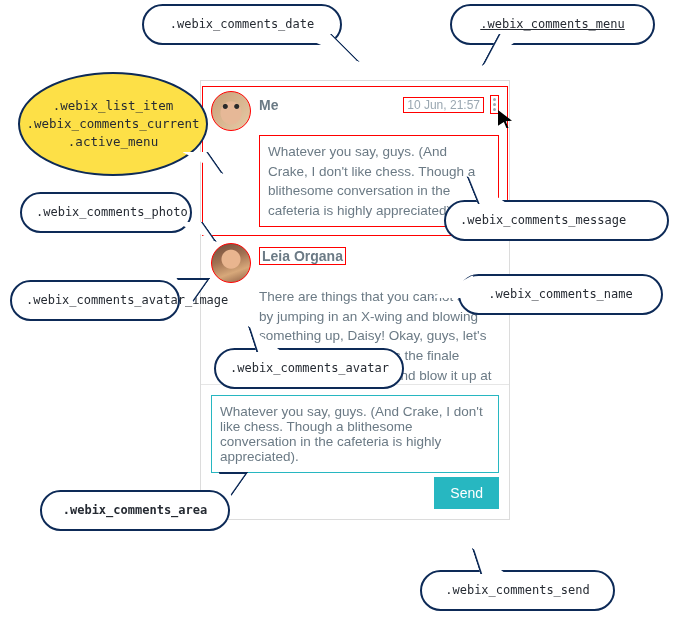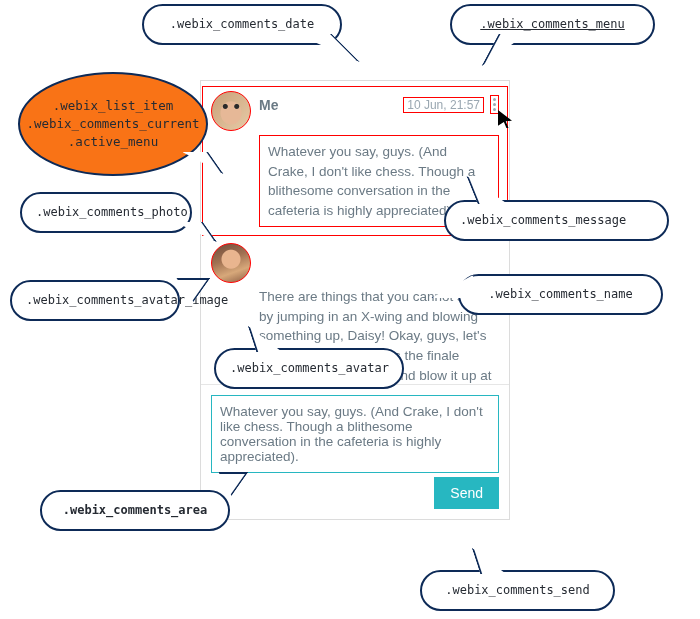--- a/index.html
+++ b/index.html
@@ -158,21 +158,21 @@
     line-height: 1.4;
     z-index: 5;
   }
   .bubble {
     position: absolute;
     border: 2px solid #0d2a57;
     border-radius: 50%;
     color: #262b33;
     font-family: Menlo, Consolas, monospace;
     font-size: 12.5px;
-    background: #f97316;
+    background: #fde047;
     display: flex;
     align-items: center;
     justify-content: center;
     text-align: center;
     line-height: 1.45;
     z-index: 5;
     padding: 0 10px;
   }
   .tail {
     position: absolute;
@@ -199,20 +199,23 @@
               <span></span>
           </div>
         </div>
       </div>
       <div class="msg boxed">Whatever you say, guys. (And Crake, I don't like chess. Though a blithesome conversation in the cafeteria is highly appreciated).</div>
     </div>
 
     <div class="item">
       <div class="row1">
         <div class="avatar girl"></div>
+        <div class="head">
+          <span class="name boxed">Leia Organa</span>
+        </div>
       </div>
       <div class="msg">There are things that you cannot solve by jumping in an X-wing and blowing something up, Daisy! Okay, guys, let's meet in person, discuss the finale details of the Webinar and blow it up at last.</div>
     </div>
 
   </div>
 
   <div class="form">
     <textarea class="area" style="">Whatever you say, guys. (And Crake, I don't like chess. Though a blithesome conversation in the cafeteria is highly appreciated).</textarea>
     <button class="send">Send</button>
     <div style="clear:both"></div>

